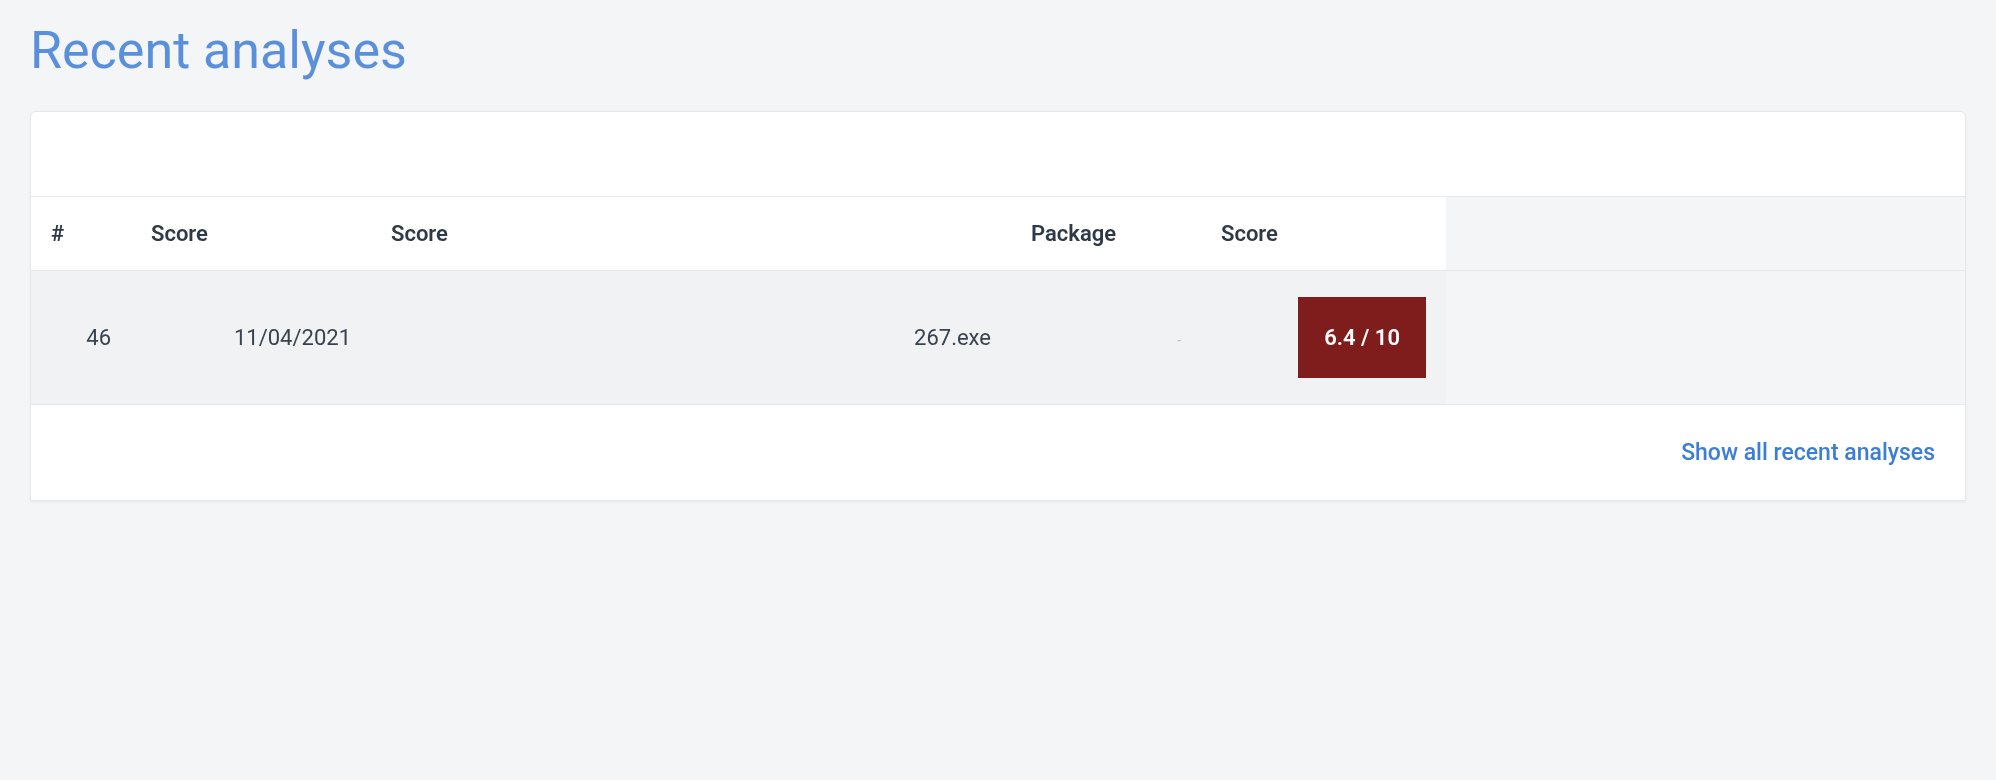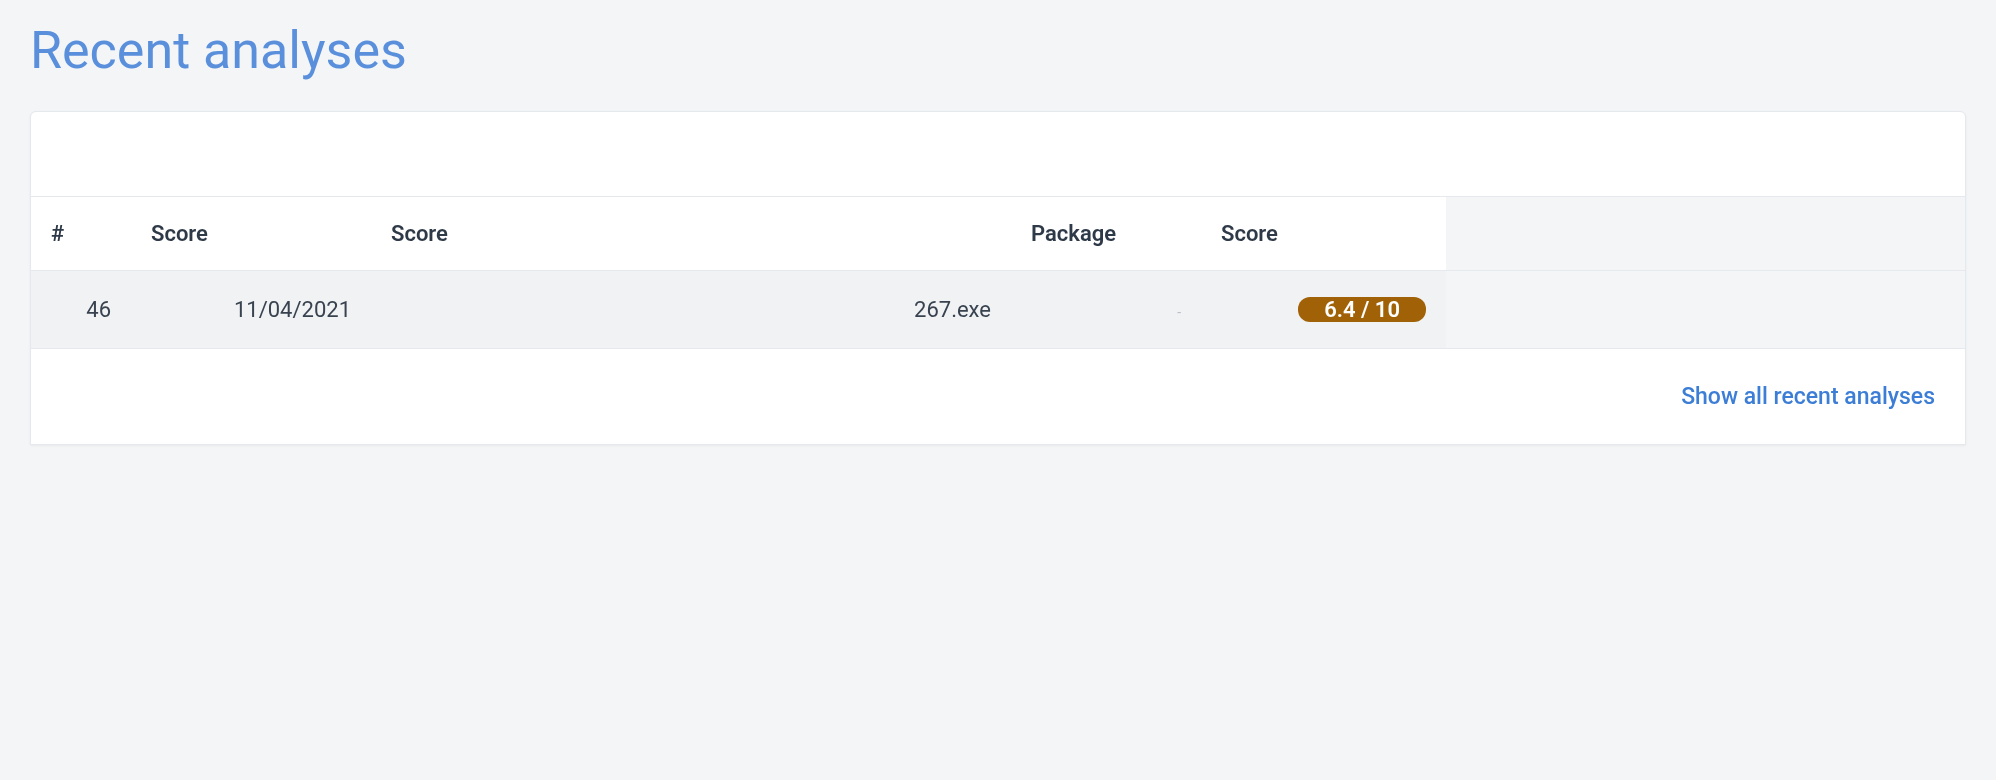--- a/index.html
+++ b/index.html
@@ -65,26 +65,26 @@
     }
     .col-id { width: 100px; }
     .col-date { width: 240px; }
     .col-file { width: 640px; }
     .col-package { width: 190px; }
     .col-score { width: 245px; }
     .col-gutter { background-color: #f3f5f7 !important; border: none; }
     thead .col-gutter { background-color: #f3f5f7; border-bottom: none; }
     .score-badge {
       display: inline-block;
-      background-color: #a16207;
+      background-color: #7f1d1d;
       color: #ffffff;
       font-weight: 600;
       font-size: 22px;
-      padding: 0 26px;
-      border-radius: 12px;
+      padding: 28px 26px;
+      border-radius: 0;
     }
     .package-dash {
       color: #b8bfc8;
       font-size: 14px;
     }
     .card-footer {
       padding: 34px 30px 34px 30px;
       text-align: right;
       background-color: #ffffff;
       margin-left: 21px;

